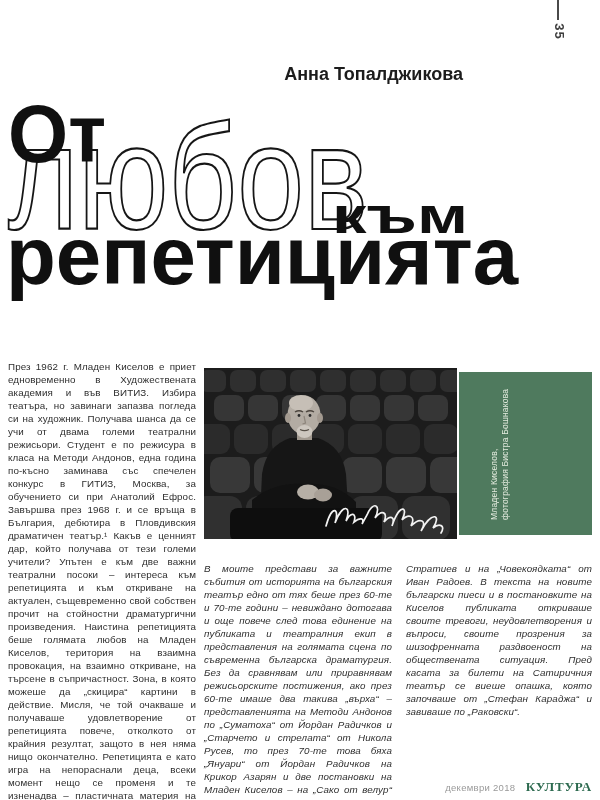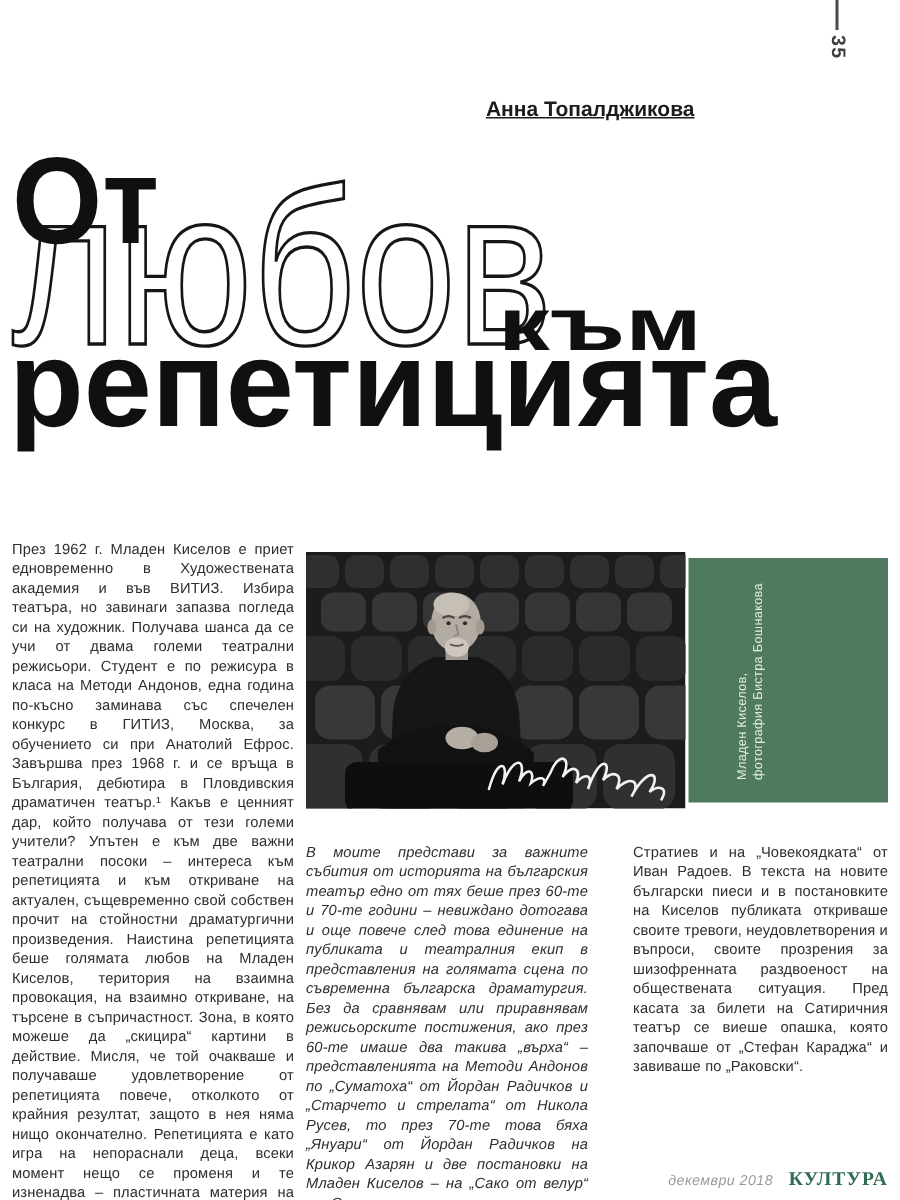--- a/index.html
+++ b/index.html
@@ -11,40 +11,40 @@
   
   .folio-rule{position:absolute;left:557px;top:0;width:2px;height:20px;background:#4a4a4a;}
   .folio-num{
     position:absolute;left:551px;top:24px;
     transform:rotate(90deg);transform-origin:center;
     font-size:13px;font-weight:bold;color:#3f3f3f;letter-spacing:1px;
   }
   
   .author{
     position:absolute;left:200px;top:64px;width:263px;
-    text-align:right;font-size:14px;font-weight:bold;color:#1c1c1c;text-decoration:underline;
+    text-align:right;font-size:18px;font-weight:bold;color:#1c1c1c;
   }
   
   .headline{position:absolute;left:0;top:85px;}
   .headline text{font-family:"Liberation Sans",sans-serif;}
   .hl-solid{fill:#101010;font-weight:bold;}
   .hl-outline{fill:none;stroke:#161616;stroke-width:2.2px;}
   
   .subtitle{
     position:absolute;left:8px;top:298px;
     font-family:"Liberation Serif",serif;font-weight:bold;
     font-size:17.5px;line-height:21px;color:#2e5d49;
   }
   
   .col{
     position:absolute;width:188px;
     font-size:9.8px;line-height:13px;color:#2e2e2e;
     text-align:justify;letter-spacing:0.1px;
   }
-  .col p{margin:0 0 13px 16px;}
+  .col p{margin:0 0 13px 0;font-style:italic;}
   #col1{left:8px;top:360px;}
   #col2{left:204px;top:562px;font-style:italic;}
   #col3{left:406px;top:562px;width:186px;}
   
   .photo-wrap{position:absolute;left:204px;top:368px;width:253px;height:171px;}
   .photo-wrap svg{display:block;}
   .caption-strip{
     position:absolute;left:459px;top:372px;width:133px;height:163px;
     background:#4f7a5e;
   }
@@ -52,21 +52,21 @@
     position:absolute;left:30px;top:18px;height:130px;
     writing-mode:vertical-rl;transform:rotate(180deg);
     font-size:8.5px;line-height:11px;color:#e4ecdf;letter-spacing:0.2px;
     white-space:nowrap;
   }
   
   .footer{
     position:absolute;left:292px;top:777px;width:300px;
     text-align:right;
   }
-  .footer .date{font-size:9.5px;color:#9a9a9a;letter-spacing:0.3px;font-style:italic;}
+  .footer .date{font-size:9.5px;color:#9a9a9a;letter-spacing:0.3px;}
   .footer .logo{
     font-family:"Liberation Serif",serif;font-size:13px;font-weight:bold;
     color:#2e6b50;letter-spacing:0.8px;margin-left:6px;
   }
 </style>
 </head>
 <body>
 
 <div class="page">
 

